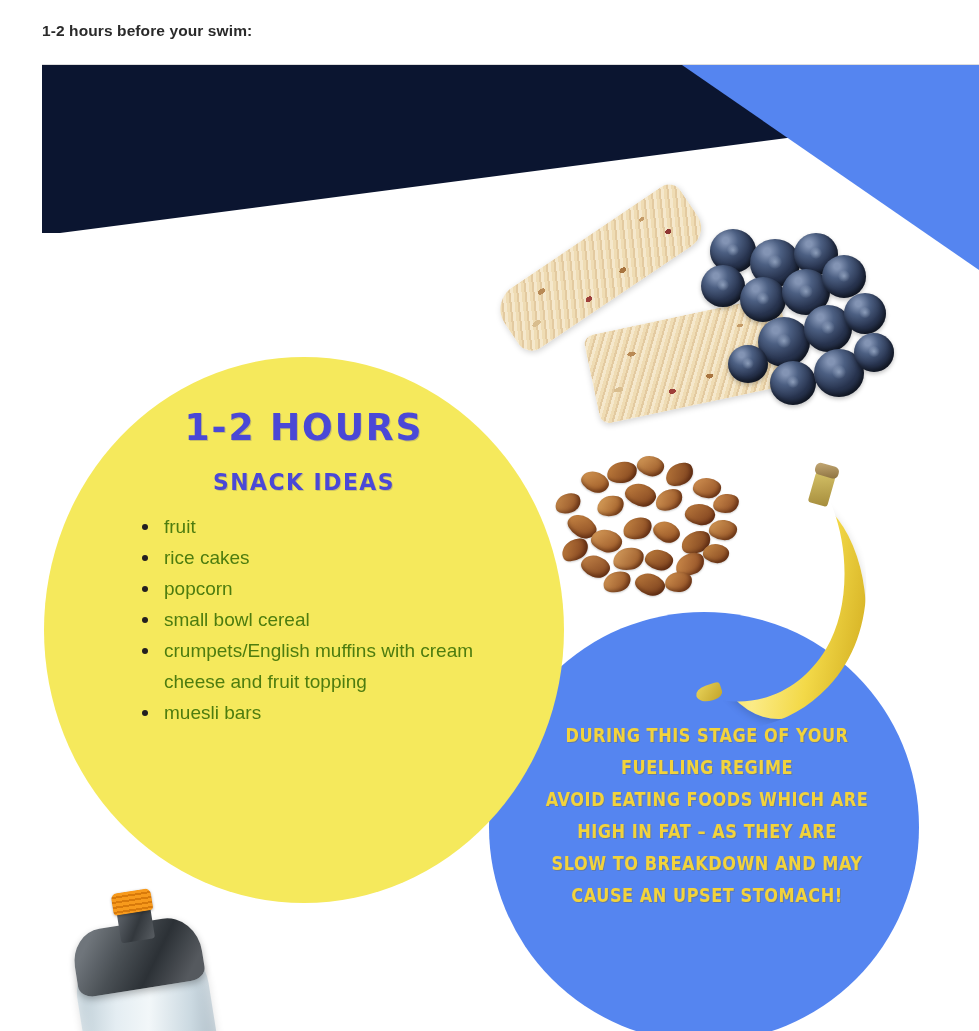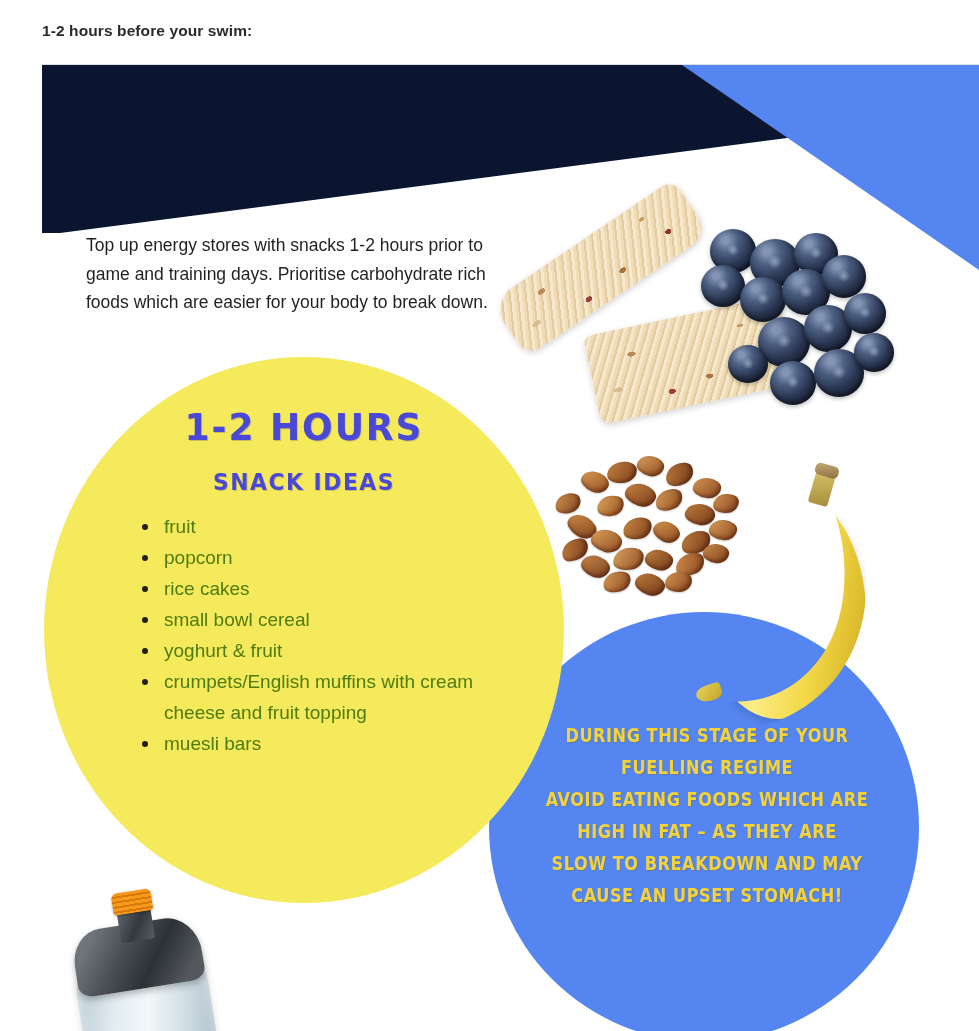--- a/index.html
+++ b/index.html
@@ -301,21 +301,20 @@
 
   <div id="doc-caption">1-2 hours before your swim:</div>
 
   <div id="infographic">
 
     <svg id="banner-shapes" viewBox="0 0 937 220" preserveAspectRatio="none">
       <polygon points="0,0 937,0 937,48 18,168 0,168" fill="#0b1530"></polygon>
       <polygon points="937,0 640,0 937,205" fill="#5585f0"></polygon>
     </svg>
 
-    <p id="intro-paragraph">Top up energy stores with snacks 1-2 hours prior to game and training days. Prioritise carbohydrate rich foods which are easier for your body to break down.</p>
 
     <div class="photo" id="muesli-photo">
       <div class="bar" id="bar-a"></div>
       <div class="bar" id="bar-b"></div>
       <div class="berry" style="left:238px;top:-4px;width:46px;height:44px;"></div>
       <div class="berry" style="left:278px;top:6px;width:50px;height:48px;"></div>
       <div class="berry" style="left:322px;top:0px;width:44px;height:42px;"></div>
       <div class="berry" style="left:229px;top:32px;width:44px;height:42px;"></div>
       <div class="berry" style="left:268px;top:44px;width:46px;height:45px;"></div>
       <div class="berry" style="left:310px;top:36px;width:48px;height:46px;"></div>
@@ -382,23 +381,22 @@
       <div id="bottle-nozzle-tip"></div>
     </div>
 
     <div id="yellow-circle"></div>
 
     <div id="yellow-content">
       <div id="heading-hours">1-2 HOURS</div>
       <div id="heading-snack-ideas">SNACK IDEAS</div>
       <ul id="snack-list">
         <li>fruit</li>
+        <li>rice cakes</li>
         <li>popcorn</li>
-        <li>rice cakes</li>
         <li>small bowl cereal</li>
-        <li>yoghurt &amp; fruit</li>
         <li>crumpets/English muffins with cream cheese and fruit topping</li>
         <li>muesli bars</li>
       </ul>
     </div>
 
   </div>
 </div>
 
 </body></html>

